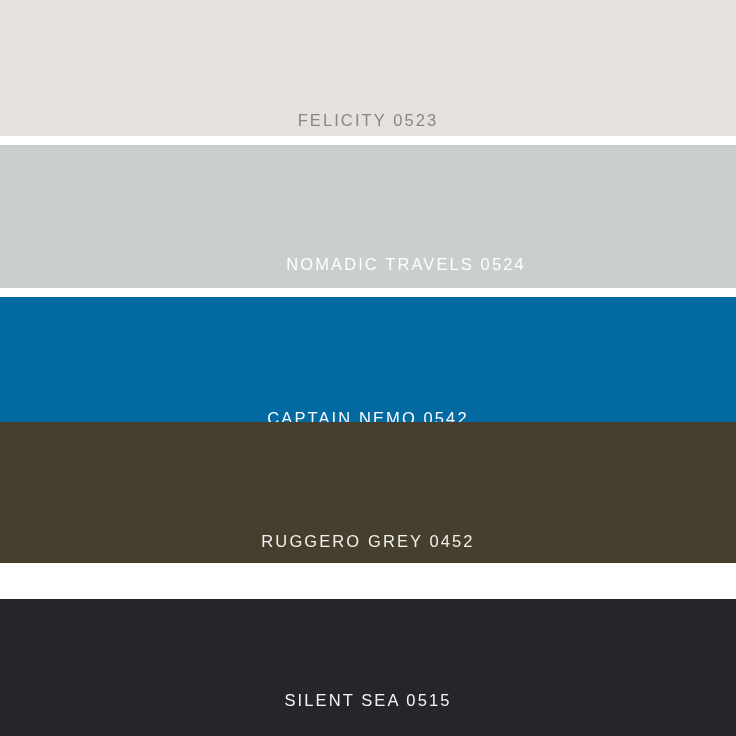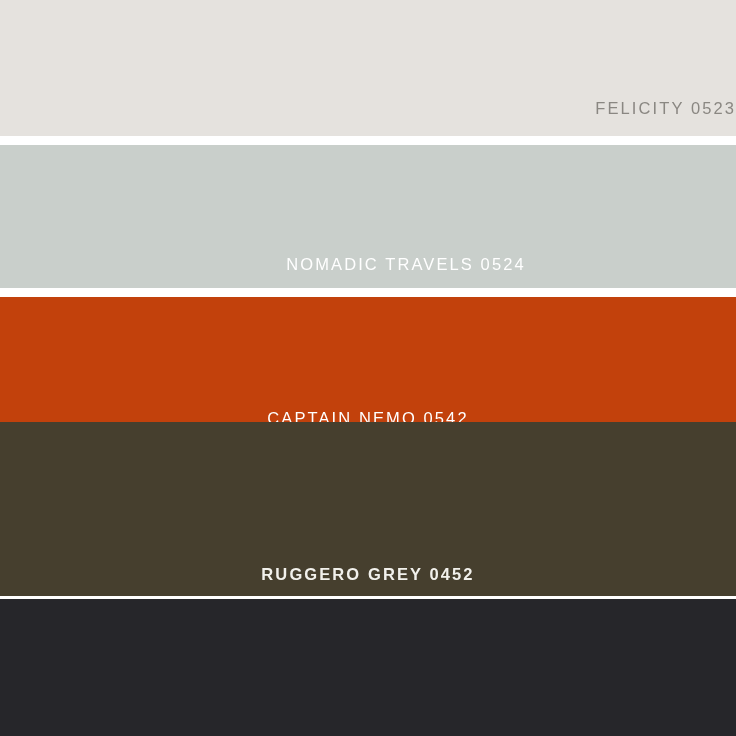--- a/index.html
+++ b/index.html
@@ -35,24 +35,24 @@
     font-size: 16.5px;
     letter-spacing: 2.1px;
     white-space: nowrap;
     line-height: 1;
   }
 
   
   .swatch.band-0 { top: 0px;   height: 136px; }
   .swatch.band-1 { top: 145px; height: 143px; }
   .swatch.band-2 { top: 297px; height: 143px; }
-  .swatch.band-3 { top: 422px; height: 174px; font-weight: bold; }
+  .swatch.band-3 { top: 422px; height: 141px; }
   .swatch.band-4 { top: 599px; height: 137px; }
 
-  .swatch.band-0 .swatch-label { bottom: 20px; text-align: right; }
+  .swatch.band-0 .swatch-label { bottom: 8px; }
   .swatch.band-1 .swatch-label { bottom: 16px; margin-left: 38px; }
   .swatch.band-2 .swatch-label { bottom: 14px; }
   .swatch.band-3 .swatch-label { bottom: 14px; }
   .swatch.band-4 .swatch-label { bottom: 28px; }
 
   
   #brand-mark {
     position: absolute;
     left: 8px;
     bottom: 6px;
@@ -89,25 +89,26 @@
 <div id="palette-canvas" style="width: 736px; height: 736px; background: rgb(255, 255, 255);">
 
   <div class="swatch band-0" style="background-color: rgb(229, 226, 222);">
     <span class="swatch-label" style="color: rgb(138, 135, 130);">FELICITY 0523</span>
   </div>
 
   <div class="swatch band-1" style="background-color: rgb(201, 207, 203);">
     <span class="swatch-label" style="color: rgb(255, 255, 255);">NOMADIC TRAVELS 0524</span>
   </div>
 
-  <div class="swatch band-2" style="background-color: #c2410c;">
+  <div class="swatch band-2" style="background-color: #0369a1;">
     <span class="swatch-label" style="color: rgb(255, 255, 255);">CAPTAIN NEMO 0542</span>
   </div>
 
   <div class="swatch band-3" style="background-color: rgb(70, 63, 46);">
     <span class="swatch-label" style="color: rgb(242, 241, 236);">RUGGERO GREY 0452</span>
   </div>
 
   <div class="swatch band-4" style="background-color: rgb(38, 38, 42);">
+    <span class="swatch-label" style="color: rgb(245, 245, 245);">SILENT SEA 0515</span>
 
   </div>
 
 </div>
 
 </body></html>

